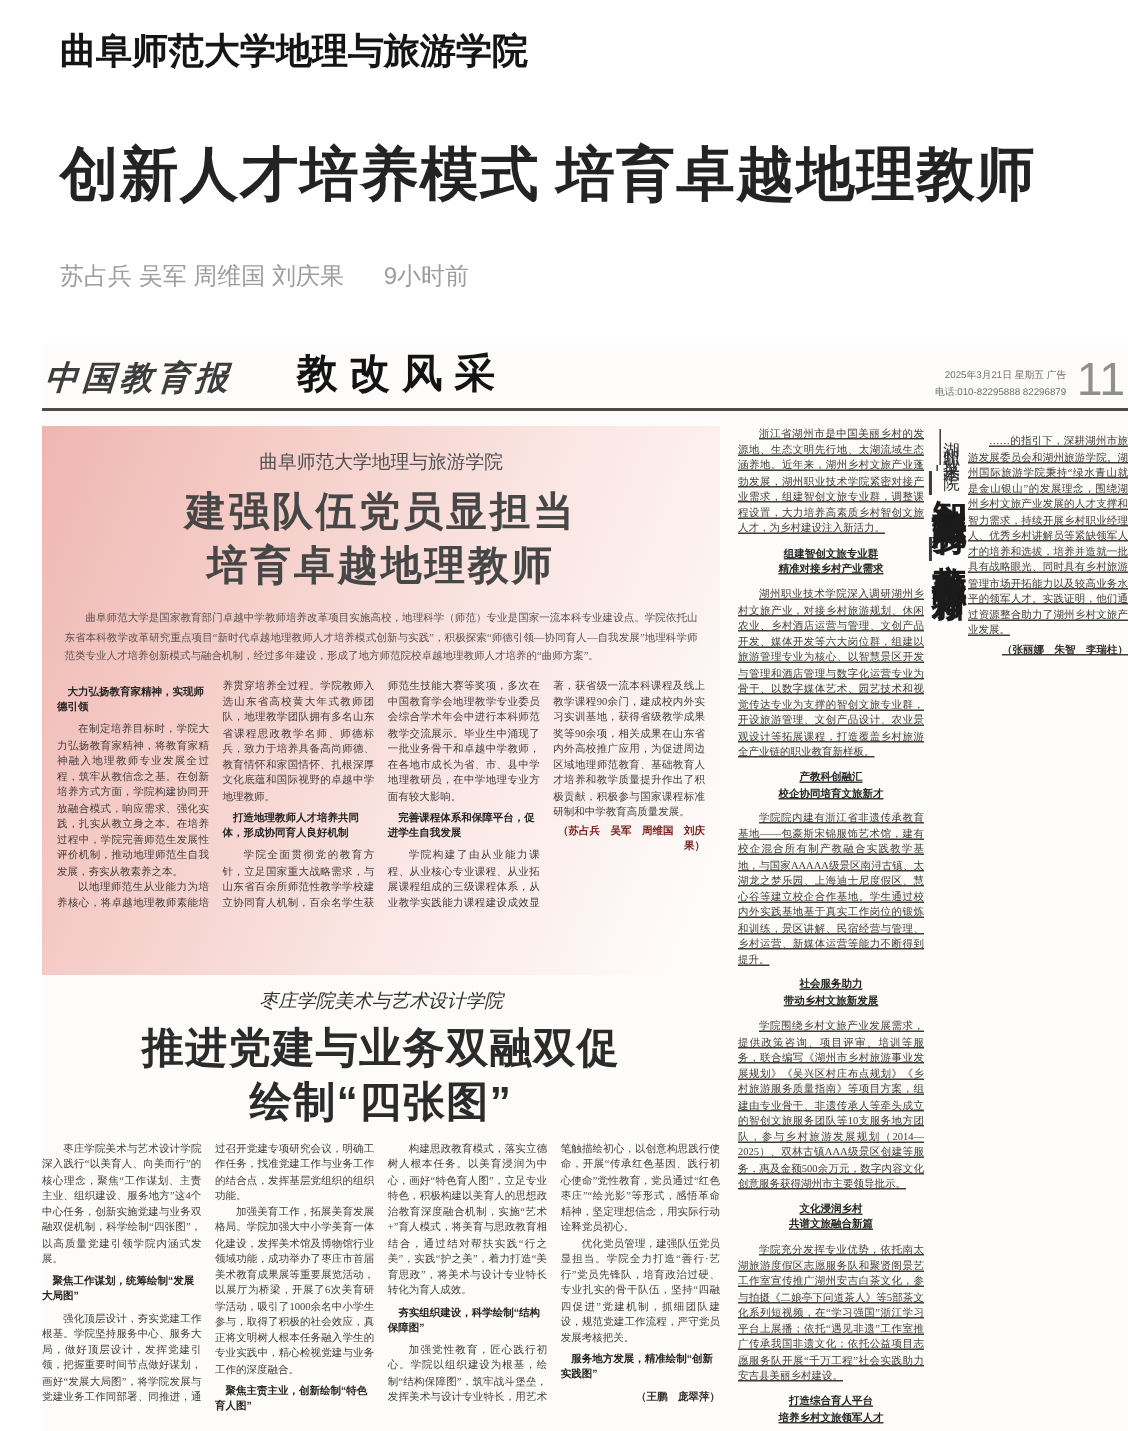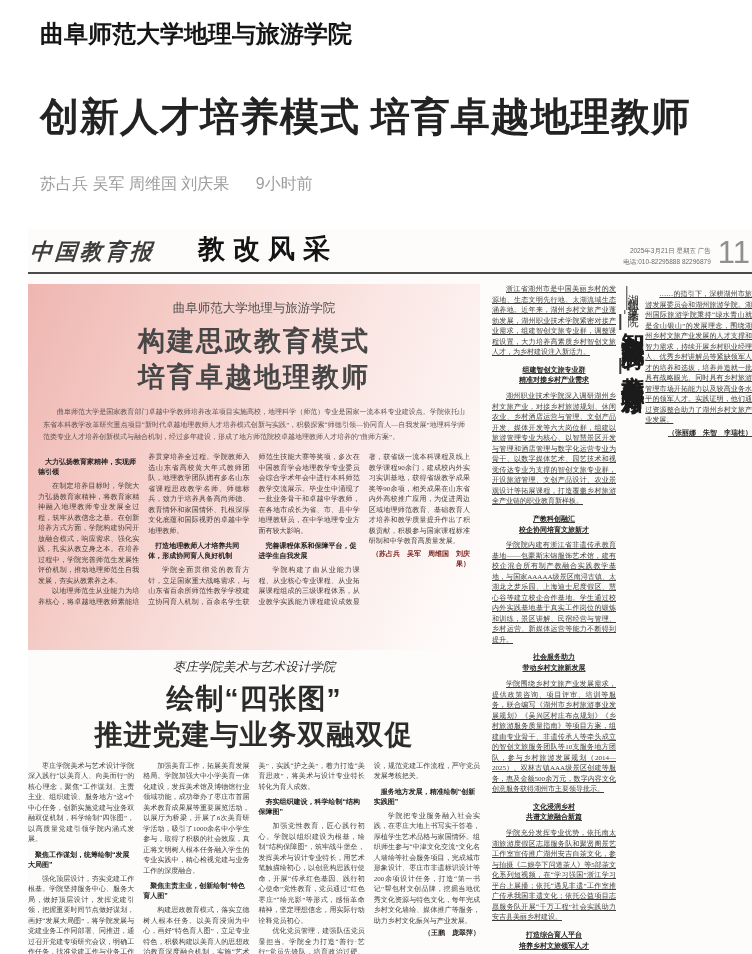--- a/index.html
+++ b/index.html
@@ -93,54 +93,53 @@
     <div class="page-num">11</div>
   </div>
 
   <div class="np-main">
 
     <div class="np-left">
 
       <div class="article1">
         <div class="a1-school">曲阜师范大学地理与旅游学院</div>
         <div class="a1-head">
-          <div>构建思政教育模式</div>
+          <div>建强队伍党员显担当</div>
           <div>培育卓越地理教师</div>
         </div>
         <div class="a1-intro">曲阜师范大学是国家教育部门卓越中学教师培养改革项目实施高校，地理科学（师范）专业是国家一流本科专业建设点。学院依托山东省本科教学改革研究重点项目“新时代卓越地理教师人才培养模式创新与实践”，积极探索“师德引领—协同育人—自我发展”地理科学师范类专业人才培养创新模式与融合机制，经过多年建设，形成了地方师范院校卓越地理教师人才培养的“曲师方案”。</div>
         <div class="cols a1-cols">
             <div class="sub-left">大力弘扬教育家精神，实现师德引领</div>
             <p class="para">在制定培养目标时，学院大力弘扬教育家精神，将教育家精神融入地理教师专业发展全过程，筑牢从教信念之基。在创新培养方式方面，学院构建协同开放融合模式，响应需求、强化实践，扎实从教立身之本。在培养过程中，学院完善师范生发展性评价机制，推动地理师范生自我发展，夯实从教素养之本。</p>
             <p class="para">以地理师范生从业能力为培养核心，将卓越地理教师素能培养贯穿培养全过程。学院教师入选山东省高校黄大年式教师团队，地理教学团队拥有多名山东省课程思政教学名师、师德标兵，致力于培养具备高尚师德、教育情怀和家国情怀、扎根深厚文化底蕴和国际视野的卓越中学地理教师。</p>
             <div class="sub-left">打造地理教师人才培养共同体，形成协同育人良好机制</div>
             <p class="para">学院全面贯彻党的教育方针，立足国家重大战略需求，与山东省百余所师范性教学学校建立协同育人机制，百余名学生获师范生技能大赛等奖项，多次在中国教育学会地理教学专业委员会综合学术年会中进行本科师范教学交流展示。毕业生中涌现了一批业务骨干和卓越中学教师，在各地市成长为省、市、县中学地理教研员，在中学地理专业方面有较大影响。</p>
             <div class="sub-left">完善课程体系和保障平台，促进学生自我发展</div>
             <p class="para">学院构建了由从业能力课程、从业核心专业课程、从业拓展课程组成的三级课程体系，从业教学实践能力课程建设成效显著，获省级一流本科课程及线上教学课程90余门，建成校内外实习实训基地，获得省级教学成果奖等90余项，相关成果在山东省内外高校推广应用，为促进周边区域地理师范教育、基础教育人才培养和教学质量提升作出了积极贡献，积极参与国家课程标准研制和中学教育高质量发展。</p>
             <div class="sig">（苏占兵　吴军　周维国　刘庆果）</div>
           </div>
       </div>
 
       <div class="article2">
         <div class="a2-school">枣庄学院美术与艺术设计学院</div>
         <div class="a2-head">
+          <div>推进党建与业务双融双促</div>
           <div>绘制“四张图”</div>
-          <div>推进党建与业务双融双促</div>
         </div>
         <div class="cols a2-cols">
             <p class="para">枣庄学院美术与艺术设计学院深入践行“以美育人、向美而行”的核心理念，聚焦“工作谋划、主责主业、组织建设、服务地方”这4个中心任务，创新实施党建与业务双融双促机制，科学绘制“四张图”，以高质量党建引领学院内涵式发展。</p>
             <div class="sub-left">聚焦工作谋划，统筹绘制“发展大局图”</div>
             <p class="para">强化顶层设计，夯实党建工作根基。学院坚持服务中心、服务大局，做好顶层设计，发挥党建引领，把握重要时间节点做好谋划，画好“发展大局图”，将学院发展与党建业务工作同部署、同推进，通过召开党建专项研究会议，明确工作任务，找准党建工作与业务工作的结合点，发挥基层党组织的组织功能。</p>
             <p class="para">加强美育工作，拓展美育发展格局。学院加强大中小学美育一体化建设，发挥美术馆及博物馆行业领域功能，成功举办了枣庄市首届美术教育成果展等重要展览活动，以展厅为桥梁，开展了6次美育研学活动，吸引了1000余名中小学生参与，取得了积极的社会效应，真正将文明树人根本任务融入学生的专业实践中，精心检视党建与业务工作的深度融合。</p>
             <div class="sub-left">聚焦主责主业，创新绘制“特色育人图”</div>
             <p class="para">构建思政教育模式，落实立德树人根本任务。以美育浸润为中心，画好“特色育人图”，立足专业特色，积极构建以美育人的思想政治教育深度融合机制，实施“艺术+”育人模式，将美育与思政教育相结合，通过结对帮扶实践“行之美”，实践“护之美”，着力打造“美育思政”，将美术与设计专业特长转化为育人成效。</p>
             <div class="sub-left">夯实组织建设，科学绘制“结构保障图”</div>
             <p class="para">加强党性教育，匠心践行初心。学院以组织建设为根基，绘制“结构保障图”，筑牢战斗堡垒，发挥美术与设计专业特长，用艺术笔触描绘初心，以创意构思践行使命，开展“传承红色基因、践行初心使命”党性教育，党员通过“红色枣庄”“绘光影”等形式，感悟革命精神，坚定理想信念，用实际行动诠释党员初心。</p>
             <p class="para">优化党员管理，建强队伍党员显担当。学院全力打造“善行·艺行”党员先锋队，培育政治过硬、专业扎实的骨干队伍，坚持“四融四促进”党建机制，抓细团队建设，规范党建工作流程，严守党员发展考核把关。</p>
             <div class="sub-left">服务地方发展，精准绘制“创新实践图”</div>
-            <p class="para">学院把专业服务融入社会实践，在枣庄大地上书写实干答卷，厚植学生艺术品格与家国情怀。组织师生参与“中津文化交流”文化名人墙绘等社会服务项目，完成城市形象设计、枣庄市非遗标识设计等200余项设计任务，打造“第一书记”帮包村文创品牌，挖掘当地优秀文化资源与特色文化，每年完成乡村文化墙绘、媒体推广等服务，助力乡村文化振兴与产业发展。</p>
             <div class="sig">（王鹏　庞翠萍）</div>
           </div>
       </div>
     </div>
 
     <div class="np-right">
       <div class="a3-colA">
           <p class="para">浙江省湖州市是中国美丽乡村的发源地、生态文明先行地、太湖流域生态涵养地。近年来，湖州乡村文旅产业蓬勃发展，湖州职业技术学院紧密对接产业需求，组建智创文旅专业群，调整课程设置，大力培养高素质乡村智创文旅人才，为乡村建设注入新活力。</p>
           <div class="sub-center">
             <div>组建智创文旅专业群</div>

